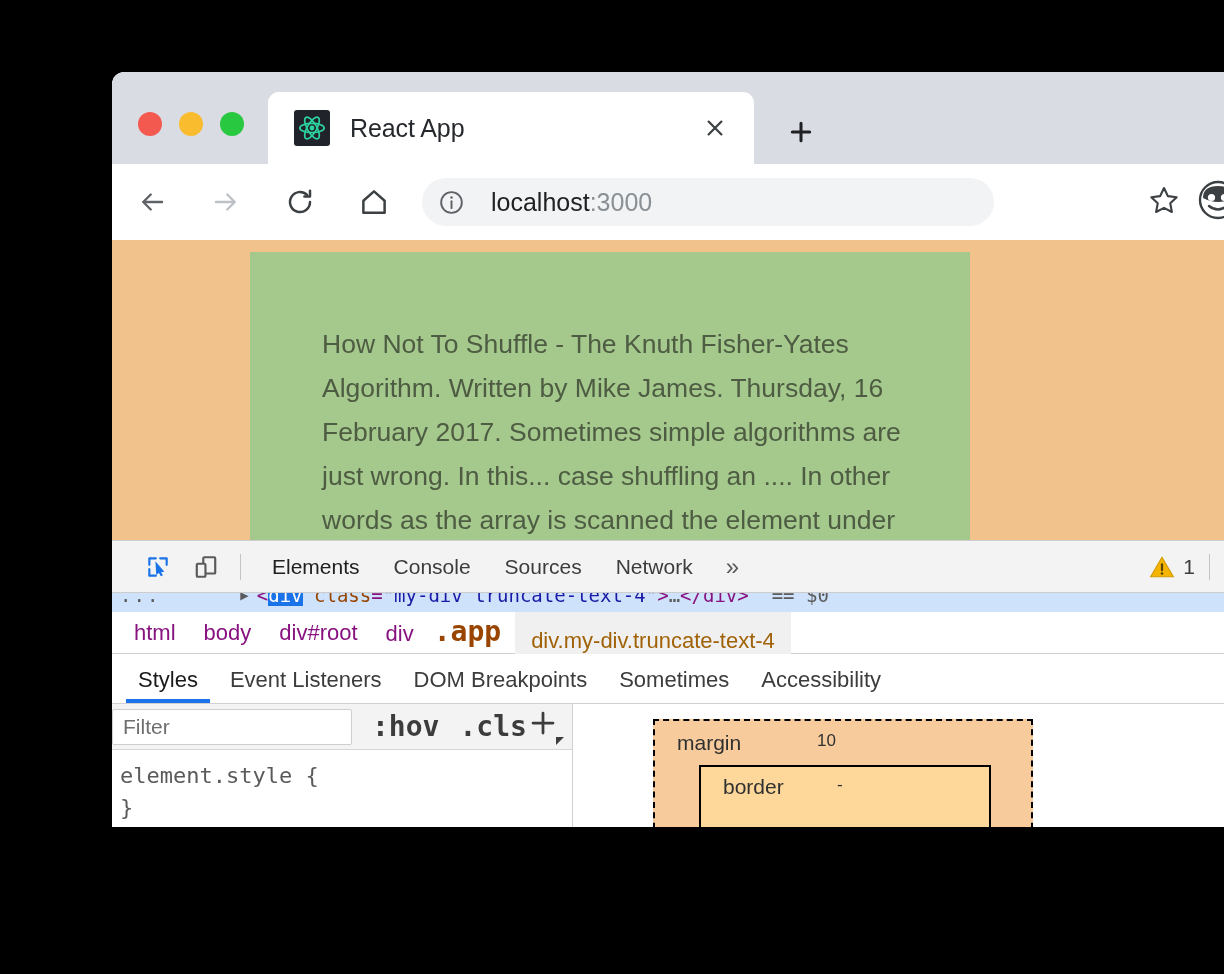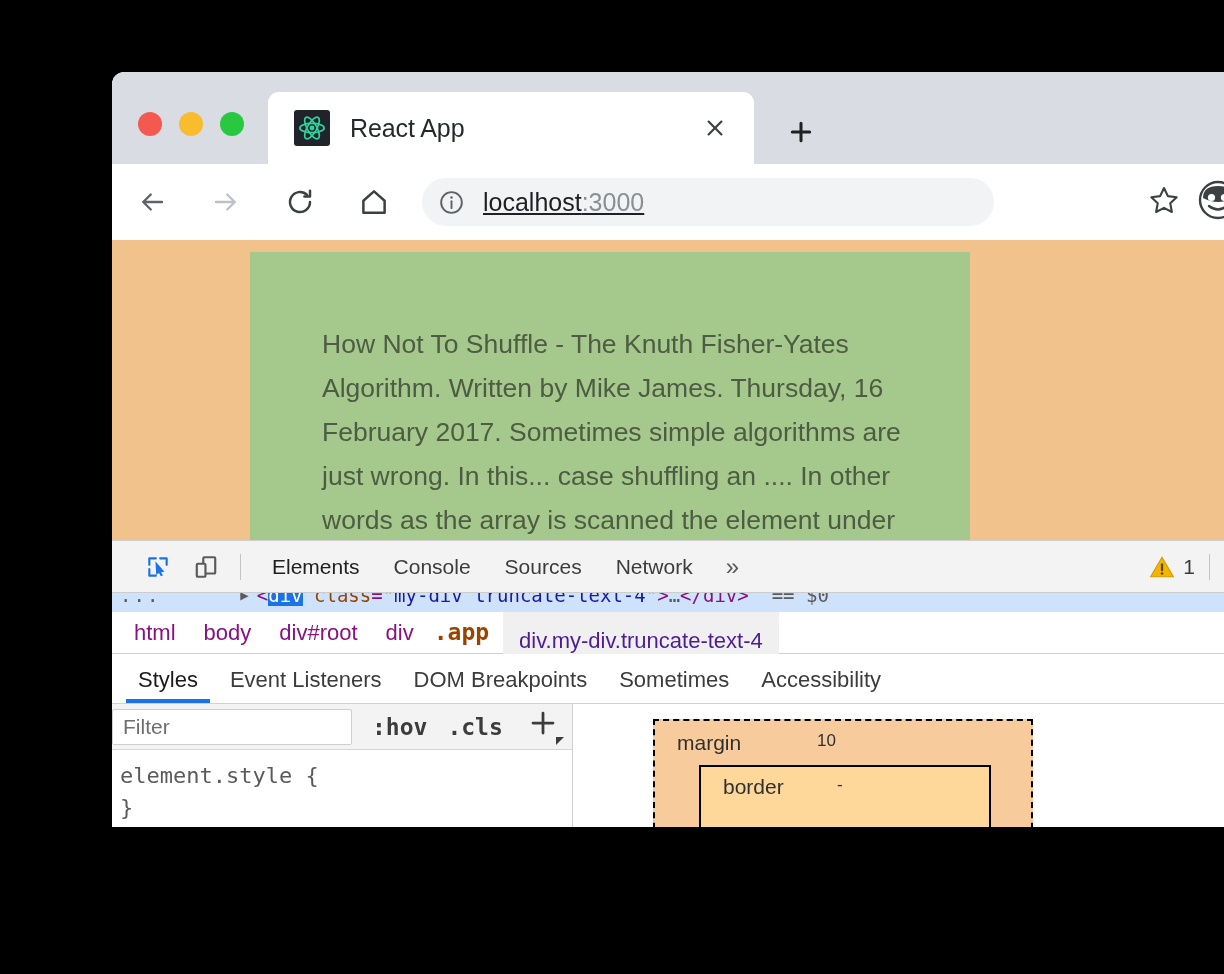--- a/index.html
+++ b/index.html
@@ -100,25 +100,24 @@
     margin-left: 22px;
     width: 572px; height: 48px;
     background: #f1f3f4;
     border-radius: 24px;
     display: flex; align-items: center;
     flex: none;
     cursor: text;
   }
   .omnibox .info { margin-left: 16px; color: #5f6368; display:flex; flex:none; }
   .omni-url {
-    margin-left: 18px;
+    margin-left: 26px;
     font-size: 25px;
     color: #202124;
     white-space: nowrap;
-    text-decoration: underline;
   }
   .omni-url .port { color: #8a8f94; }
   .star {
     position: absolute; right: 136px; top: 50%;
     transform: translateY(-50%);
     color: #3c4043;
     cursor: pointer;
   }
   .profile {
     position: absolute; right: 76px; top: 50%;
@@ -251,21 +250,21 @@
     font-size: 22px;
   }
   .crumb {
     padding: 0 14px; line-height: 42px;
     color: #881280; cursor: pointer; white-space: nowrap;
   }
   .crumb:first-child { margin-left: 8px; }
   .crumb .sub { color: #881280; }
   .crumb .cls { color: #994500; }
   .crumb.selected {
-    background: #f0f0f0; color: #4c1d95;
+    background: #f0f0f0; color: #a16207;
     padding: 16px 16px;
     margin-top: 16px;
   }
 
   
   .subtabs {
     height: 50px;
     background: #ffffff;
     border-bottom: 1px solid #d0d0d0;
     display: flex; align-items: flex-end;
@@ -306,21 +305,21 @@
     border-radius: 2px;
     font-size: 21px;
     color: #5a5a5a;
     padding: 0 10px;
     font-family: "Liberation Sans", sans-serif;
     outline: none;
   }
   .filter-input::placeholder { color: #6e6e6e; }
   .hov, .cls {
     font-family: "DejaVu Sans Mono", monospace;
-    font-size: 23px; font-weight: bold;
+    font-size: 28px; font-weight: bold;
     color: #3c3c3c;
     margin-left: 20px;
     cursor: pointer;
   }
   .plus-btn {
     position: absolute; right: 14px; top: 4px;
     font-size: 30px; color: #3c3c3c;
     cursor: pointer;
   }
   .plus-caret {

